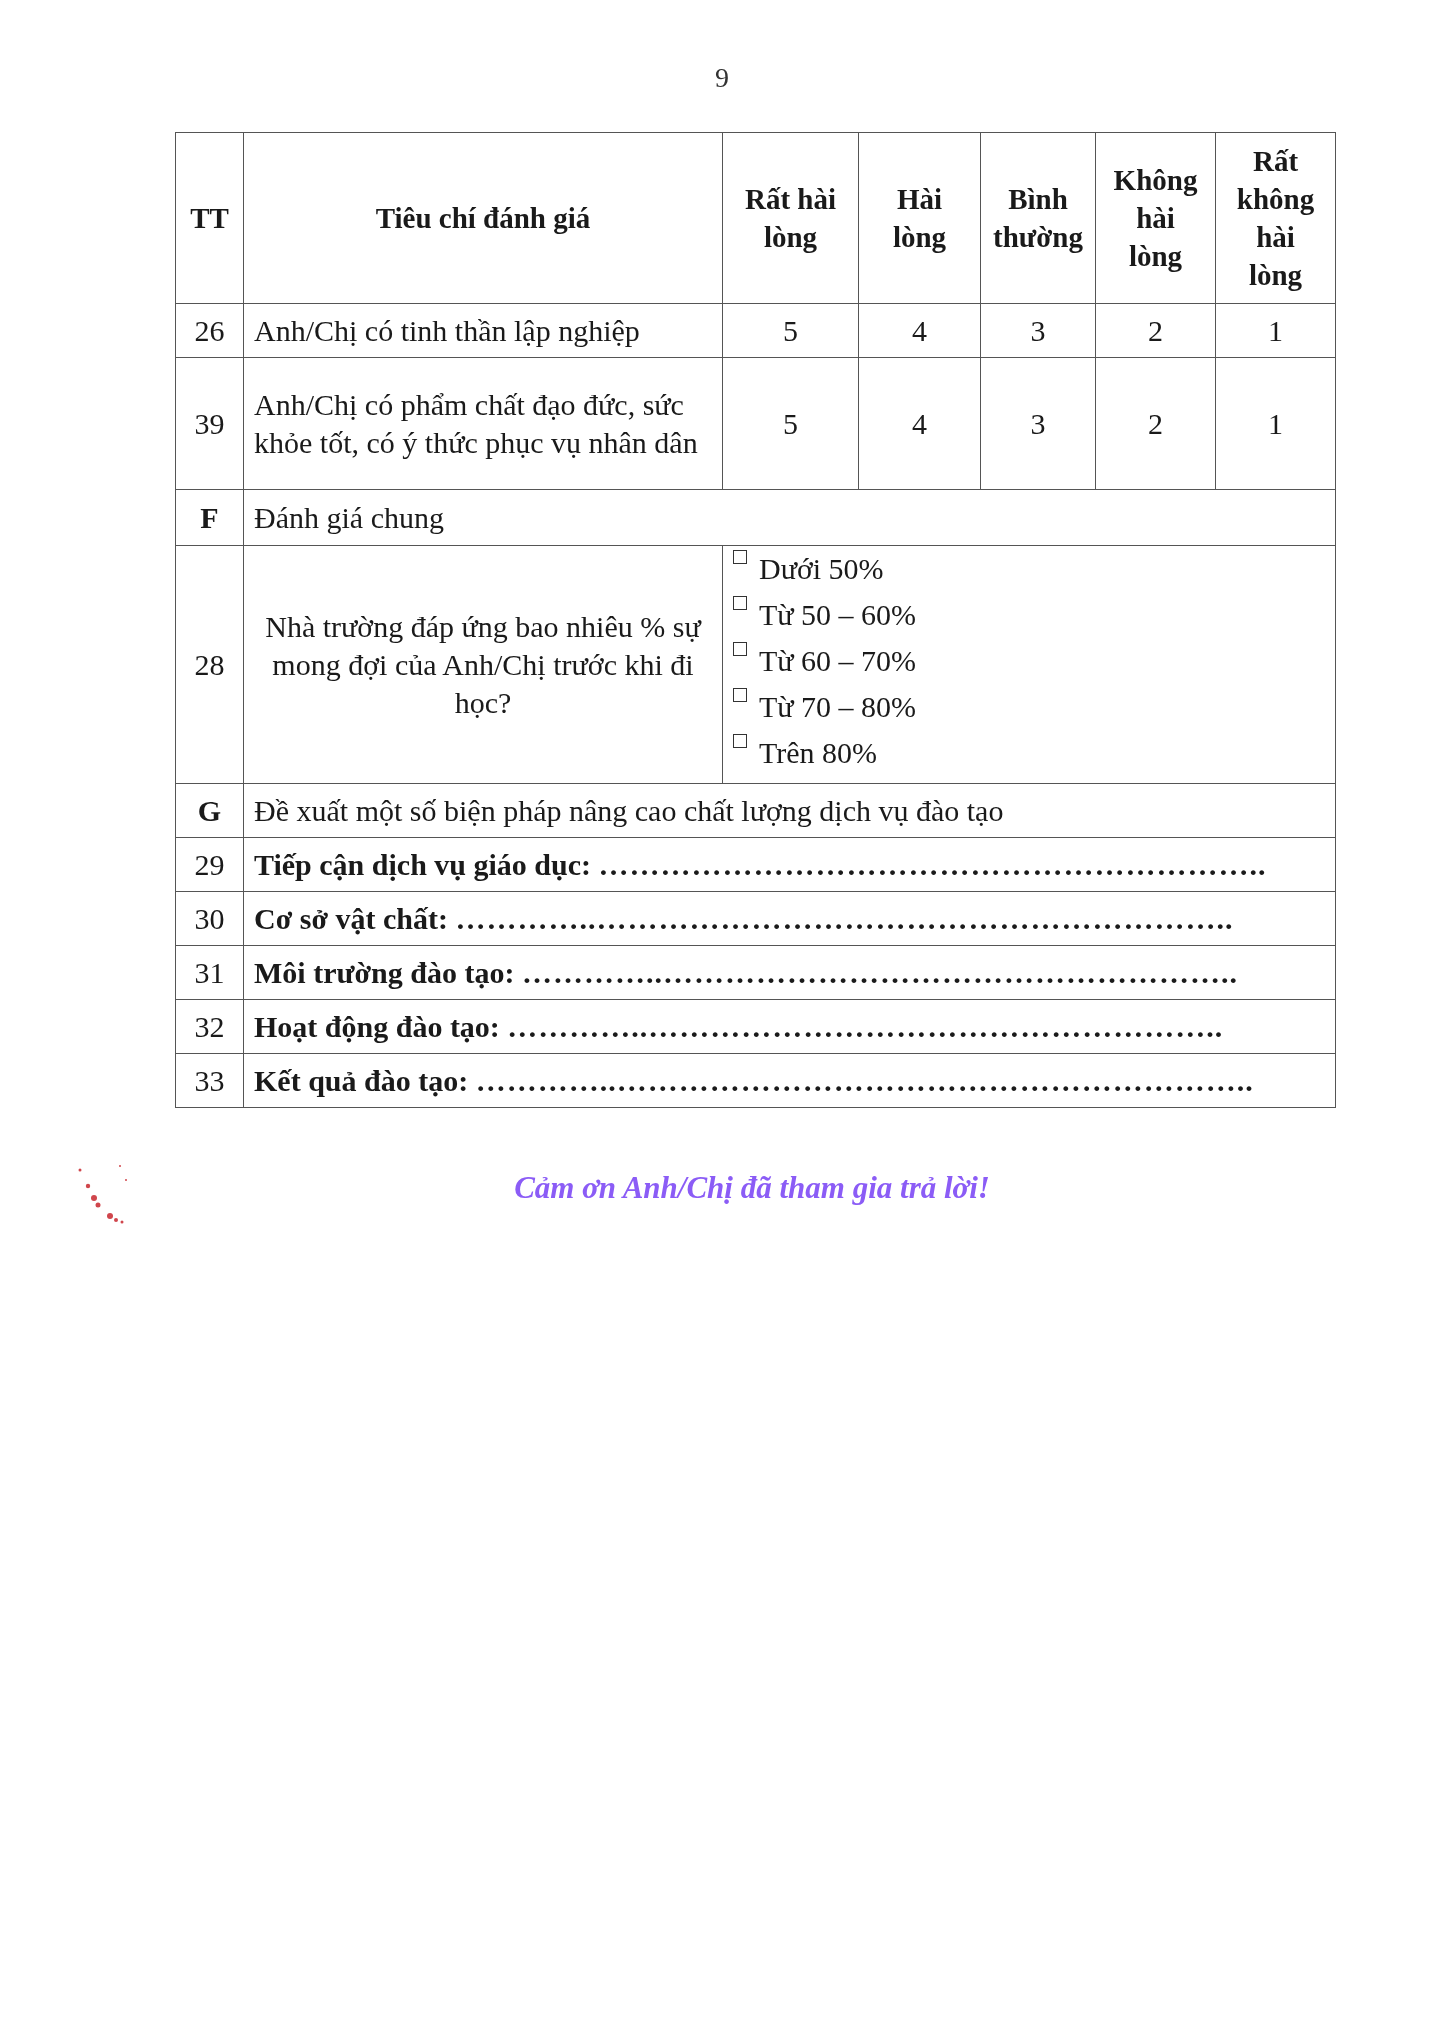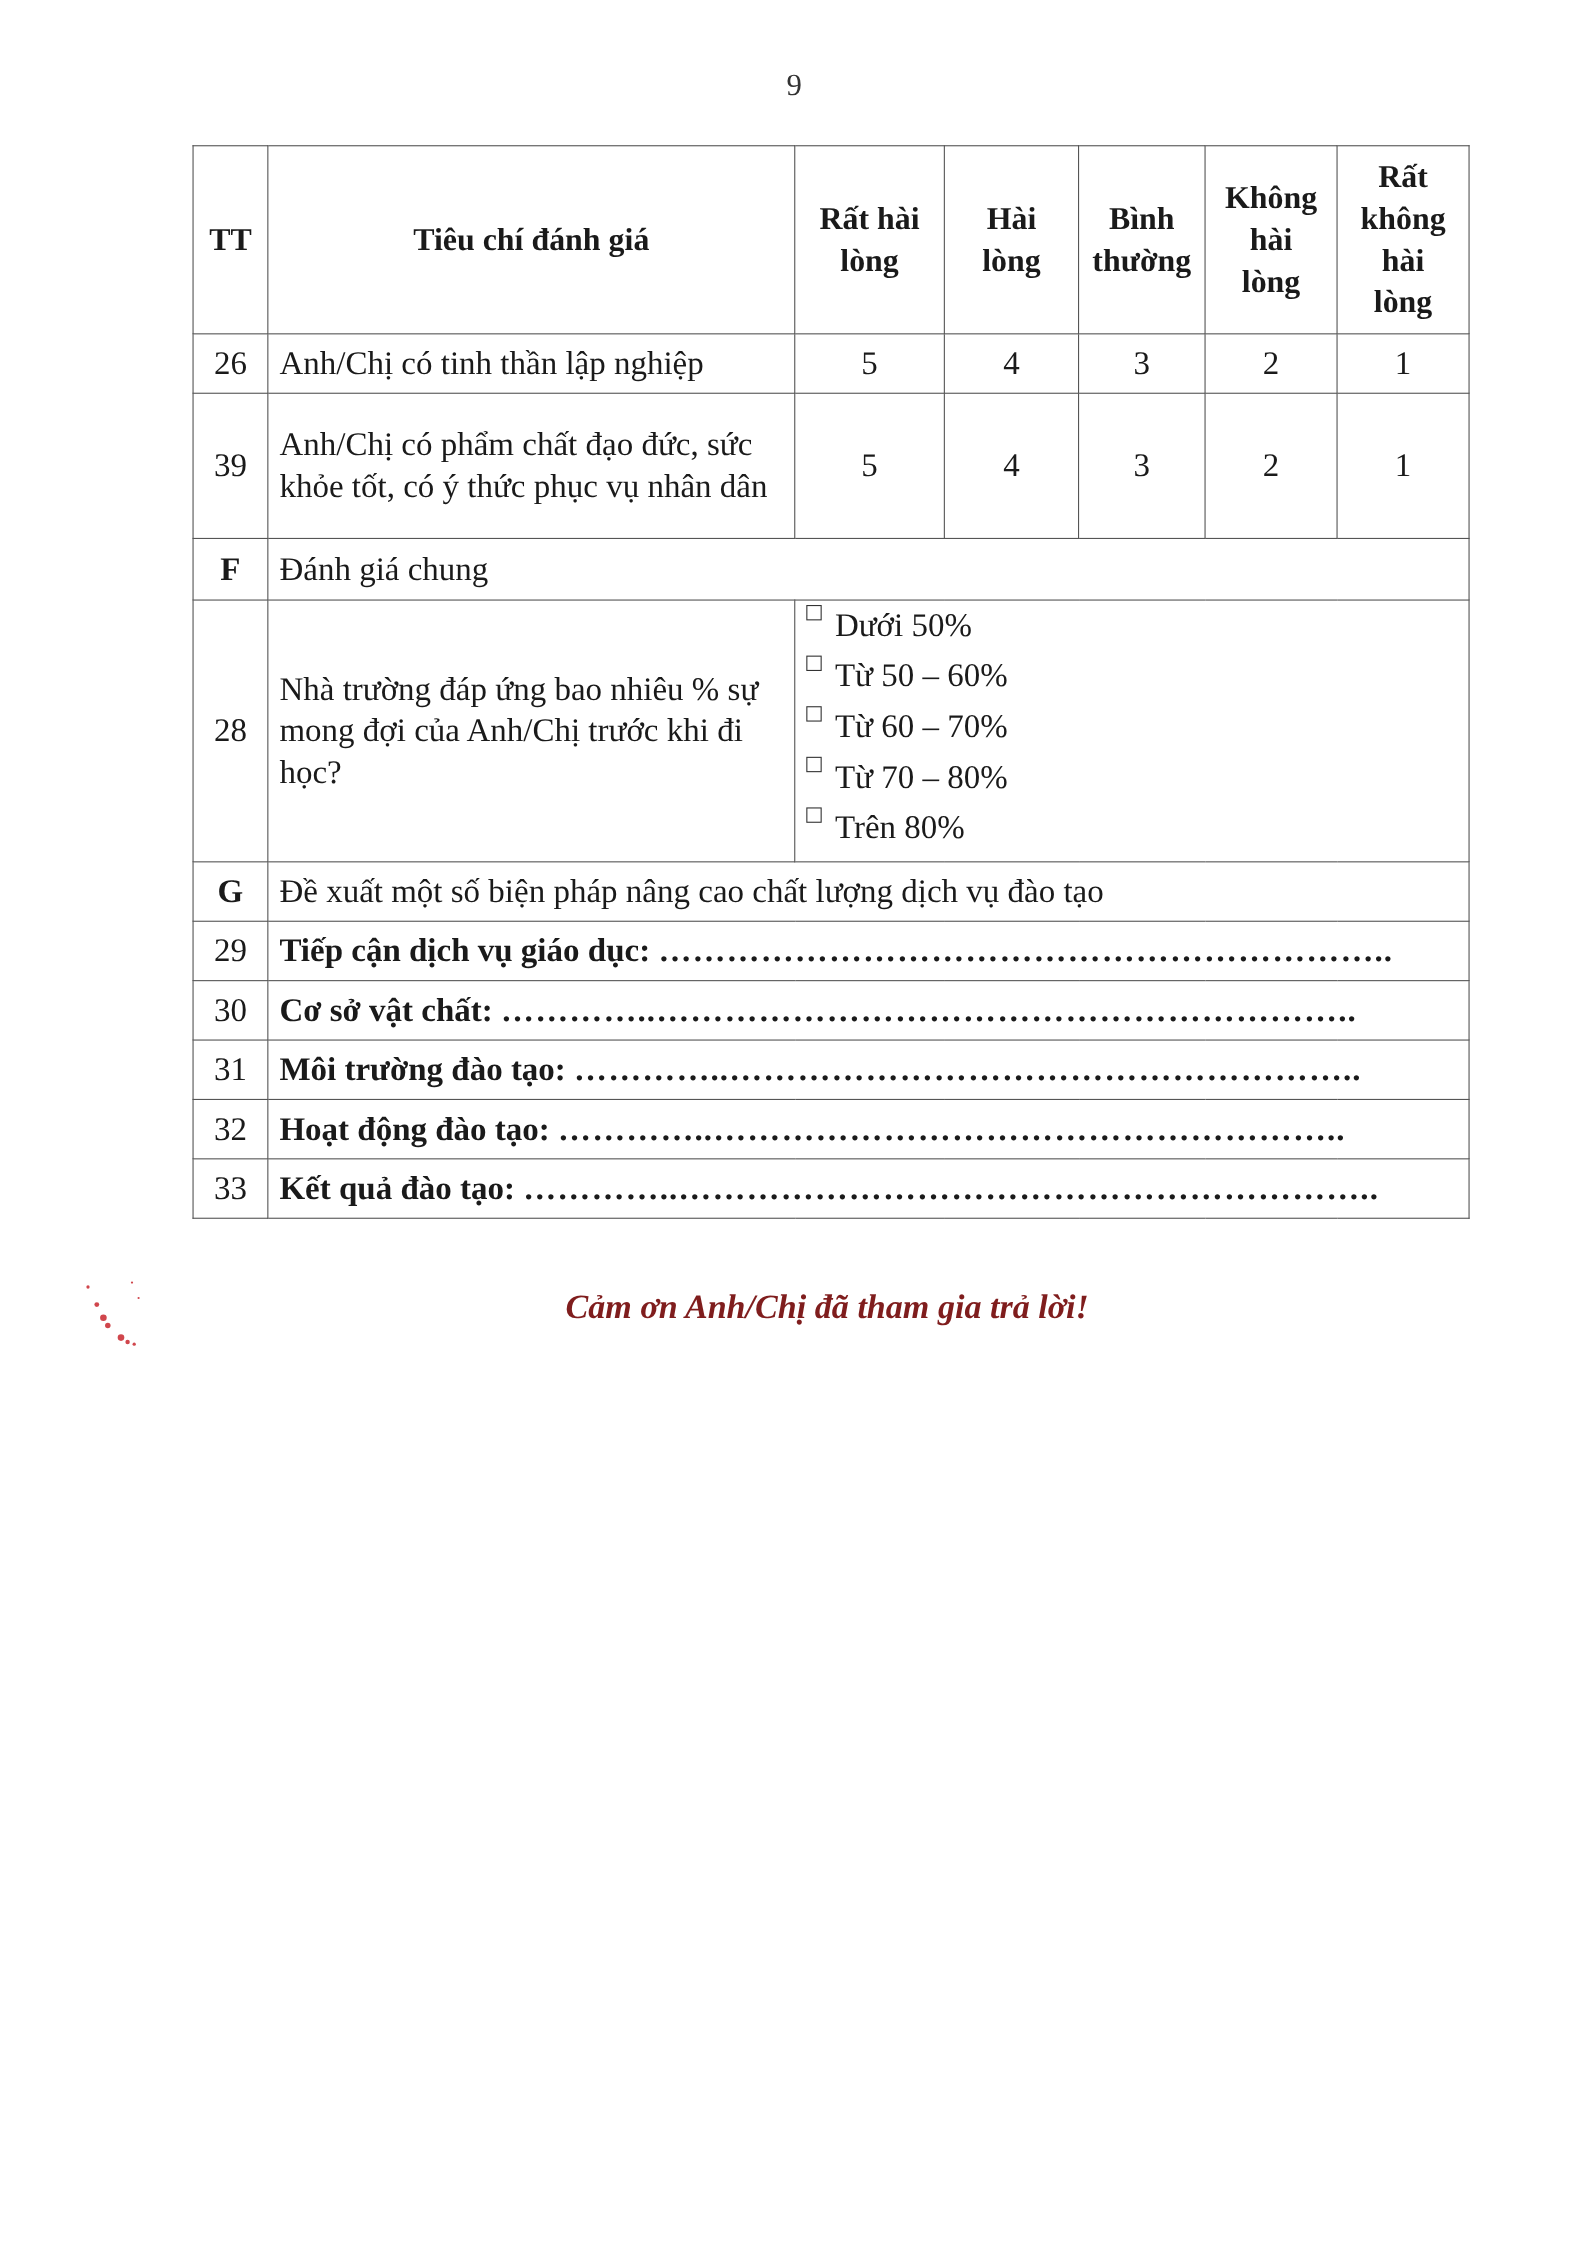--- a/index.html
+++ b/index.html
@@ -33,32 +33,32 @@
   td.score { text-align: center; }
   td.section-letter { text-align: center; font-weight: bold; padding: 0; }
   td.section-title { font-weight: normal; }
   tr.head-row { height: 171px; }
   tr.row-26 { height: 54px; font-family: Liberation Serif, serif; }
   tr.row-27 { height: 132px; }
   tr.row-F { height: 56px; }
   tr.row-28 { height: 238px; }
   tr.row-G { height: 54px; }
   tr.row-open { height: 54px; }
-  td.q28-text { vertical-align: top; padding-top: 6px; }
+  td.q28-text { vertical-align: top; padding-top: 6px; text-align: center; }
   td.q28-opts { vertical-align: top; padding-top: 6px; padding-left: 14px; }
   .opt { display: flex; height: 46px; font-size: 30px; }
   .checkbox {
     display: inline-block; width: 12px; height: 12px; border: 1.2px solid #333;
     margin-right: 12px; flex: none;
   }
   .open-cell { white-space: nowrap; overflow: hidden; font-weight: bold; }
   .dots { letter-spacing: 1px; }
   .thanks {
     position: absolute; top: 1170px; left: 0; width: 1444px; text-align: center;
-    font-style: italic; font-weight: bold; font-size: 31px; color: #7f1d1d;
+    font-style: italic; font-weight: bold; font-size: 31px; color: #8b5cf6;
     padding-left: 60px; box-sizing: border-box;
   }
   .stamp-mark {
     position: absolute; left: 68px; top: 1148px; width: 110px; height: 90px;
   }
 </style>
 </head>
 <body>
 
 <div class="page-number">9</div>

